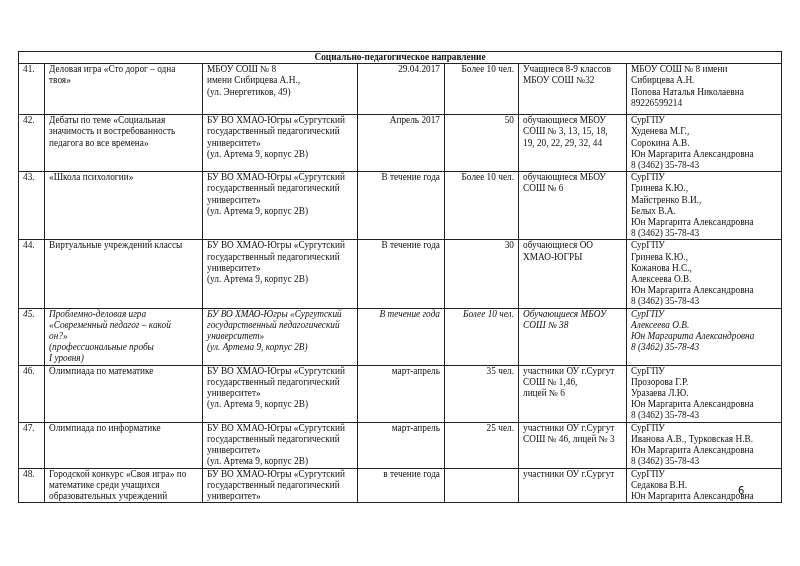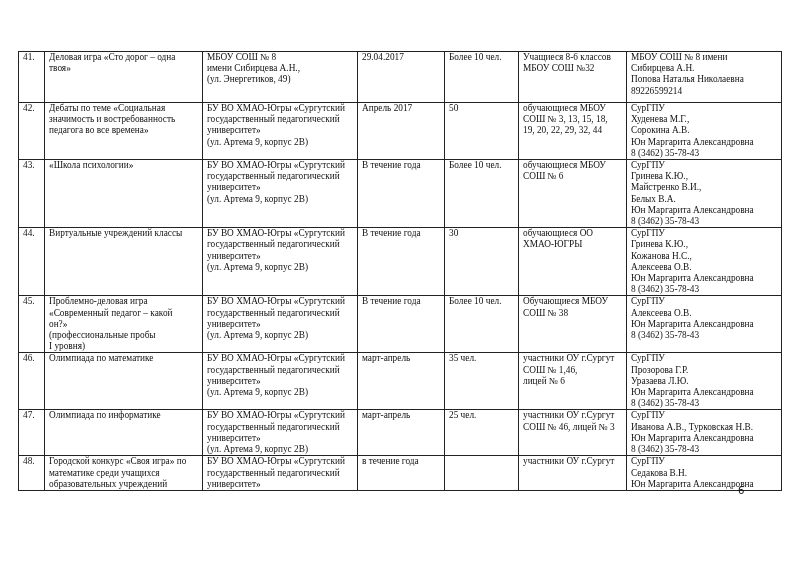--- a/index.html
+++ b/index.html
@@ -3,53 +3,56 @@
 <meta charset="utf-8">
 <style>
   html, body { margin:0; padding:0; background:#ffffff; }
   body { width:800px; height:566px; position:relative; overflow:hidden;
          font-family:"Liberation Serif", "DejaVu Serif", serif; color:#111; }
   table.doc { position:absolute; left:18px; top:51px; border-collapse:collapse;
               table-layout:fixed; width:763px; font-size:9.3px; line-height:11.2px; }
   table.doc td { border:1px solid #222; vertical-align:top; padding:0 4px; overflow:hidden; }
   td.sec { text-align:center; font-weight:bold; height:10px; }
   td.num { padding-left:3px; }
-  td.ctr { text-align:left; }
+  td.ctr { text-align:right; }
   .line { display:block; white-space:nowrap; }
   .page-num { position:absolute; left:738px; top:485px; font-family:"DejaVu Sans", sans-serif; font-size:10px; }
 </style>
 </head>
 <body>
 
 <table class="doc">
   <colgroup>
     <col style="width:26px">
       <col style="width:158px">
       <col style="width:155px">
     <col style="width:87px">
       <col style="width:74px">
       <col style="width:108px">
       <col style="width:155px">
   </colgroup>
   <tbody id="tbody">
+    <tr>
+      <td colspan="7" class="sec">Социально-педагогическое направление</td>
+    </tr>
   <tr style="height: 51px;">
         <td class="num">41.</td>
         <td>
           <span class="line">Деловая игра «Сто дорог – одна</span>
           <span class="line">твоя»</span>
         </td>
         <td>
           <span class="line">МБОУ СОШ № 8</span>
           <span class="line">имени Сибирцева А.Н.,</span>
           <span class="line">(ул. Энергетиков, 49)</span>
         </td>
         <td class="ctr">29.04.2017</td>
         <td class="ctr">Более 10 чел.</td>
         <td>
-          <span class="line">Учащиеся 8-6 классов</span>
+          <span class="line">Учащиеся 8-9 классов</span>
           <span class="line">МБОУ СОШ №32</span>
         </td>
         <td>
           <span class="line">МБОУ СОШ № 8 имени</span>
           <span class="line">Сибирцева А.Н.</span>
           <span class="line">Попова Наталья Николаевна</span>
           <span class="line">89226599214</span>
         </td>
       </tr>
       <tr style="height: 56px; padding-left: 16px;">
@@ -125,21 +128,21 @@
         </td>
         <td>
           <span class="line">СурГПУ</span>
           <span class="line">Гринева К.Ю.,</span>
           <span class="line">Кожанова Н.С.,</span>
           <span class="line">Алексеева О.В.</span>
           <span class="line">Юн Маргарита Александровна</span>
           <span class="line">8 (3462) 35-78-43</span>
         </td>
       </tr>
-      <tr style="height: 57px;">
+      <tr style="height: 57px; font-style: italic;">
         <td class="num">45.</td>
         <td>
           <span class="line">Проблемно-деловая игра</span>
           <span class="line">«Современный педагог – какой</span>
           <span class="line">он?»</span>
           <span class="line">(профессиональные пробы</span>
           <span class="line">I уровня)</span>
         </td>
         <td>
           <span class="line">БУ ВО ХМАО-Югры «Сургутский</span>

